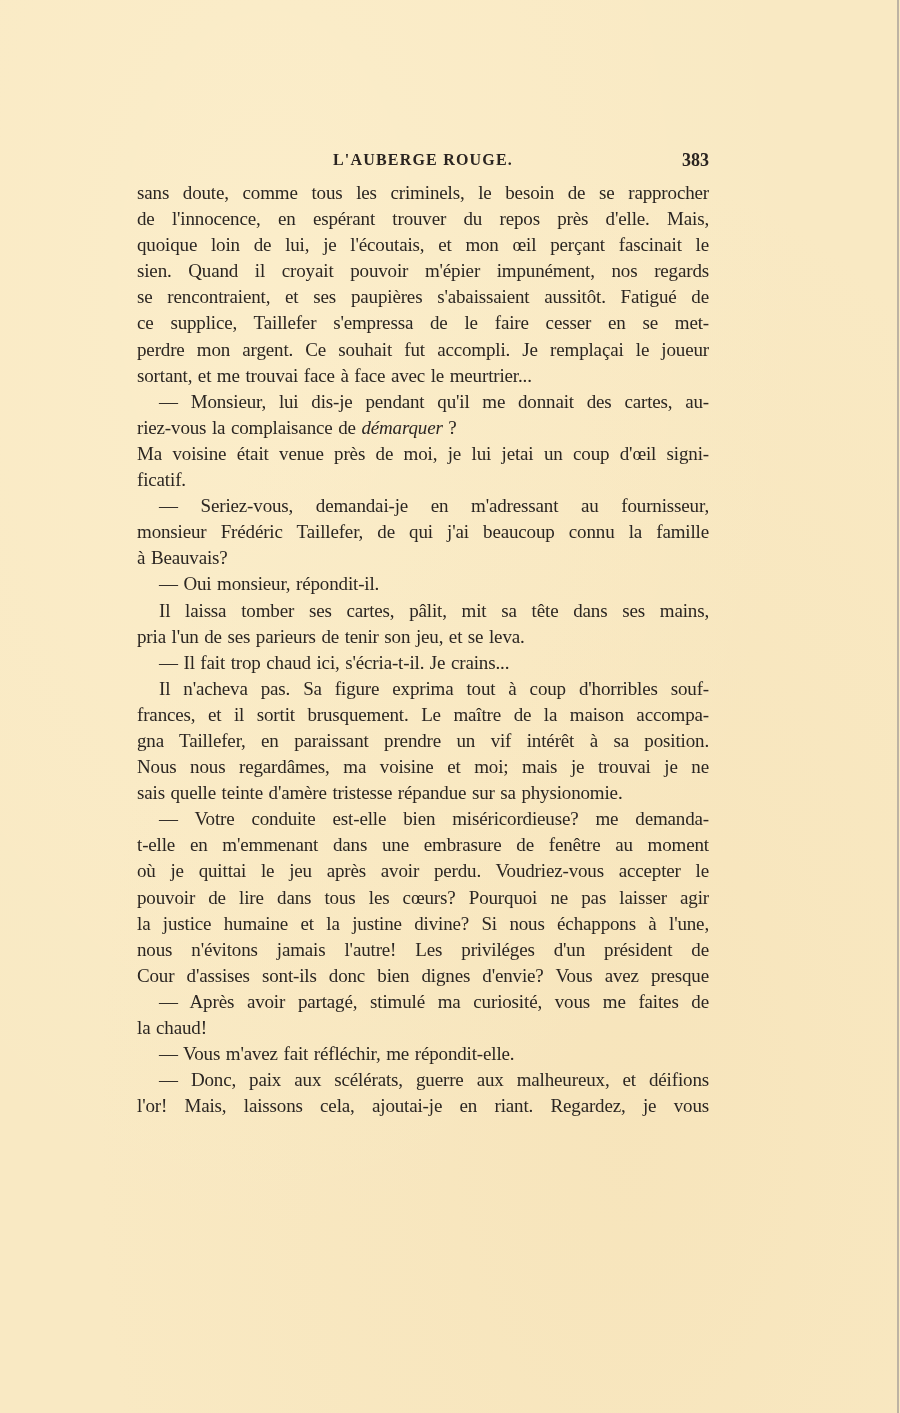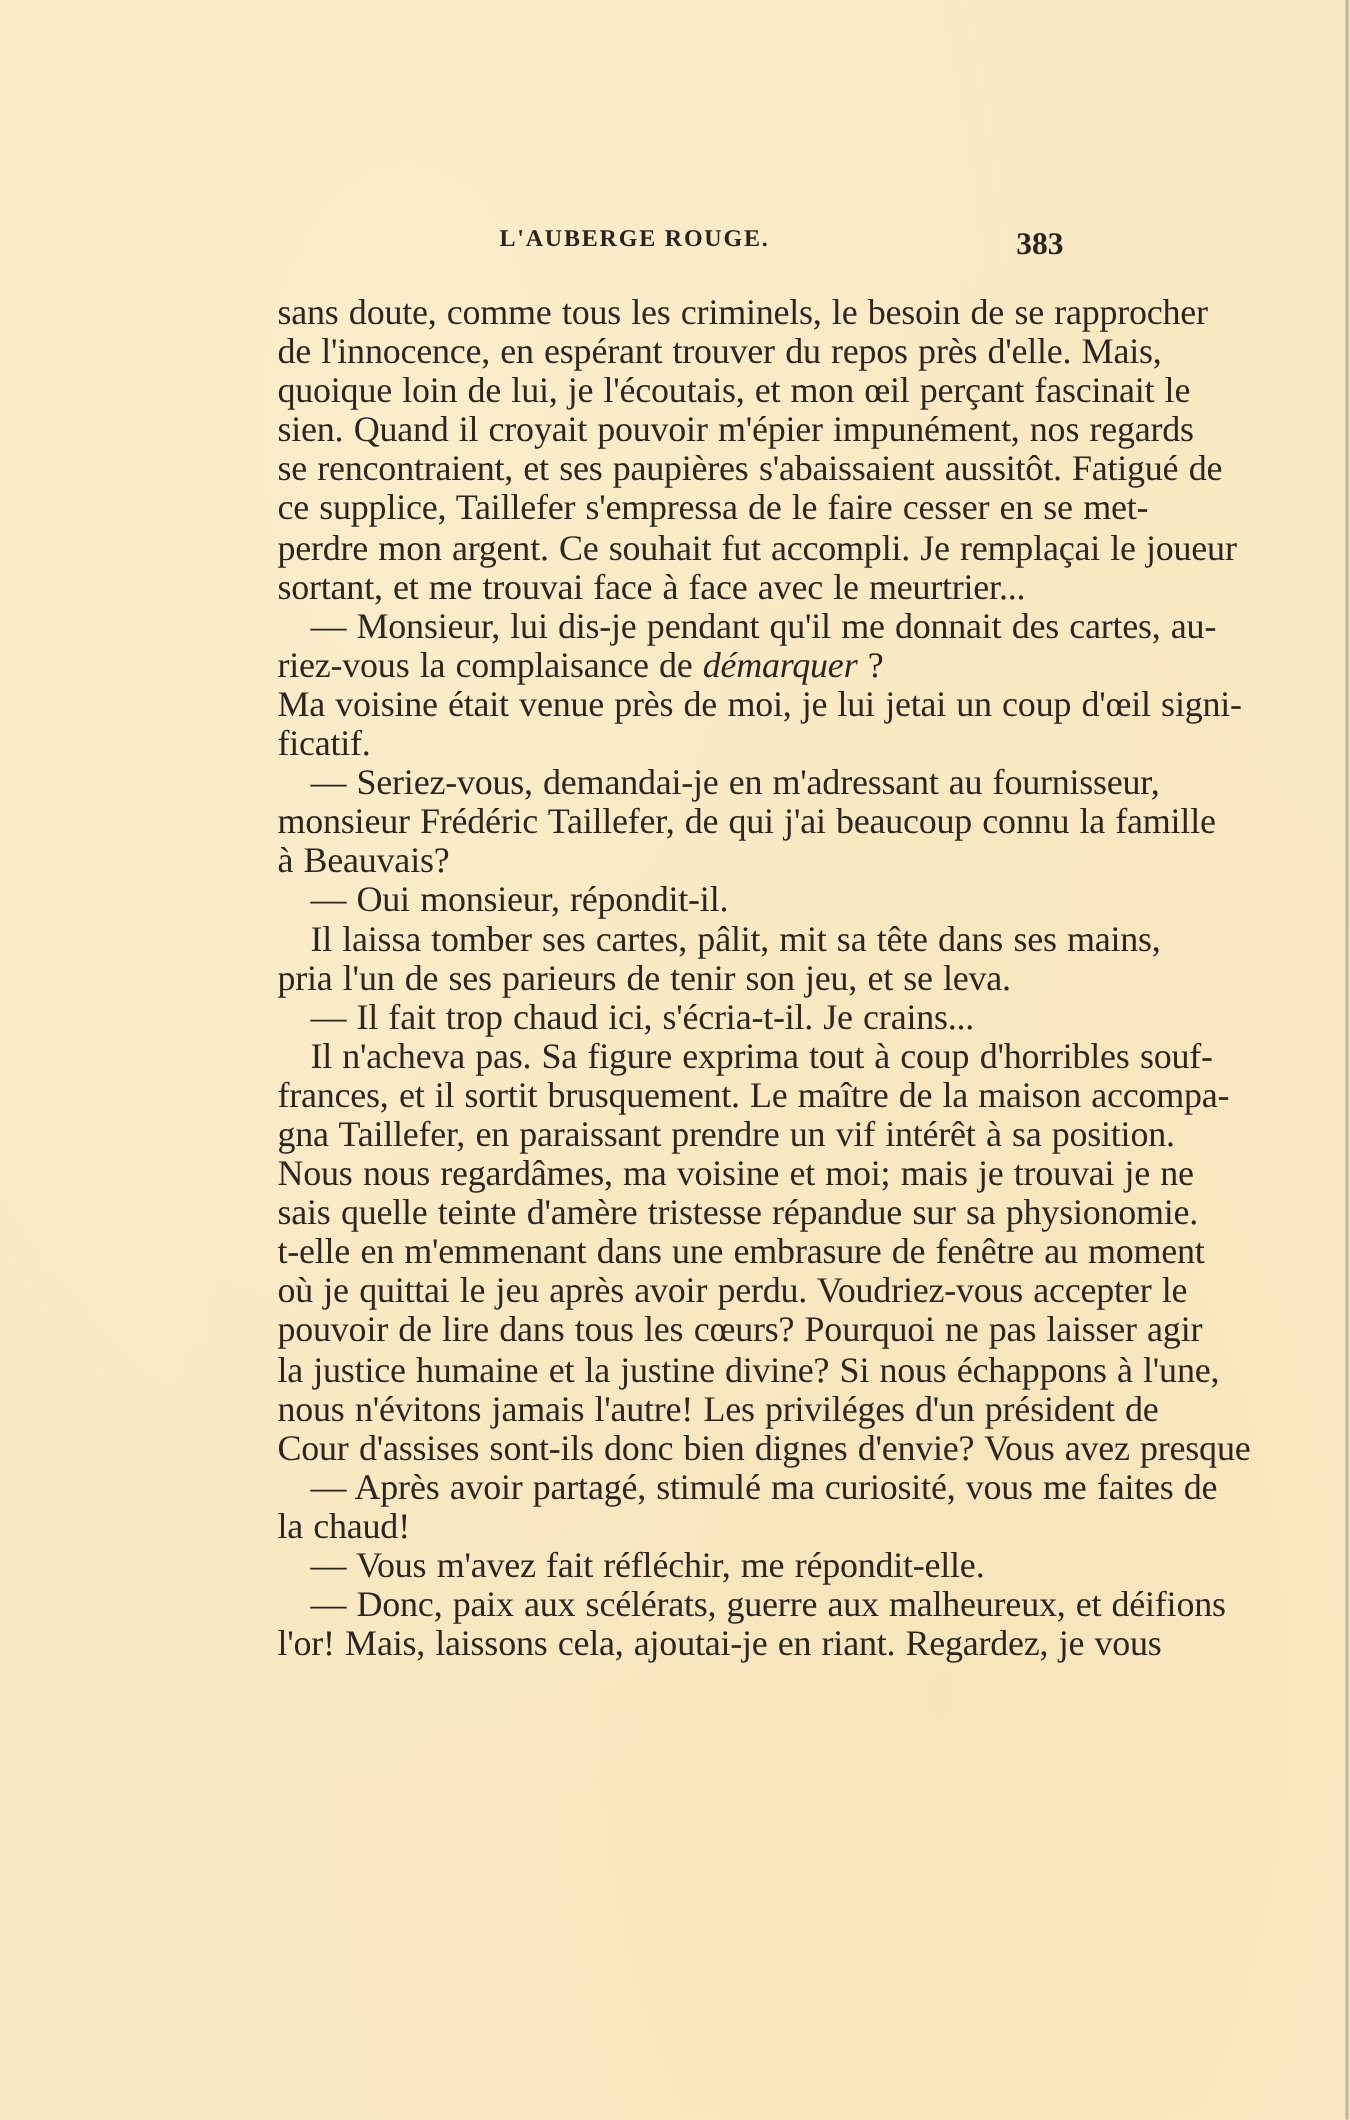--- a/index.html
+++ b/index.html
@@ -39,35 +39,34 @@
     text-align: center;
     font-size: 16px;
     font-weight: bold;
     letter-spacing: 1.2px;
     top: 2px;
   }
   .page-number {
     position: absolute;
     right: 0;
     top: 1px;
-    font-size: 21px;
+    font-size: 18px;
     font-weight: bold;
   }
   .text-block {
     position: absolute;
     left: 137px;
-    top: 196px;
+    top: 180px;
     width: 572px;
     font-family: "Liberation Serif", serif;
-    font-size: 24px;
+    font-size: 19px;
     line-height: 26.1px;
     color: #2b2622;
     text-align: justify;
     font-stretch: condensed;
-    margin-left: 48px;
   }
   .para {
     margin: 0;
     padding: 0;
     text-indent: 22px;
     text-align-last: left;
   }
   .para.cont {
     text-indent: 0;
   }
@@ -144,20 +143,21 @@
 
     <div class="para cont">
       <span class="line indent">Il n'acheva pas. Sa figure exprima tout à coup d'horribles souf-</span>
       <span class="line">frances, et il sortit brusquement. Le maître de la maison accompa-</span>
       <span class="line">gna Taillefer, en paraissant prendre un vif intérêt à sa position.</span>
       <span class="line">Nous nous regardâmes, ma voisine et moi; mais je trouvai je ne</span>
       <span class="line last">sais quelle teinte d'amère tristesse répandue sur sa physionomie.</span>
     </div>
 
     <div class="para cont">
+      <span class="line indent">— Votre conduite est-elle bien miséricordieuse? me demanda-</span>
       <span class="line">t-elle en m'emmenant dans une embrasure de fenêtre au moment</span>
       <span class="line">où je quittai le jeu après avoir perdu. Voudriez-vous accepter le</span>
       <span class="line">pouvoir de lire dans tous les cœurs? Pourquoi ne pas laisser agir</span>
       <span class="line">la justice humaine et la justine divine? Si nous échappons à l'une,</span>
       <span class="line">nous n'évitons jamais l'autre! Les priviléges d'un président de</span>
       <span class="line">Cour d'assises sont-ils donc bien dignes d'envie? Vous avez presque</span>
     </div>
 
     <div class="para cont">
       <span class="line indent">— Après avoir partagé, stimulé ma curiosité, vous me faites de</span>

